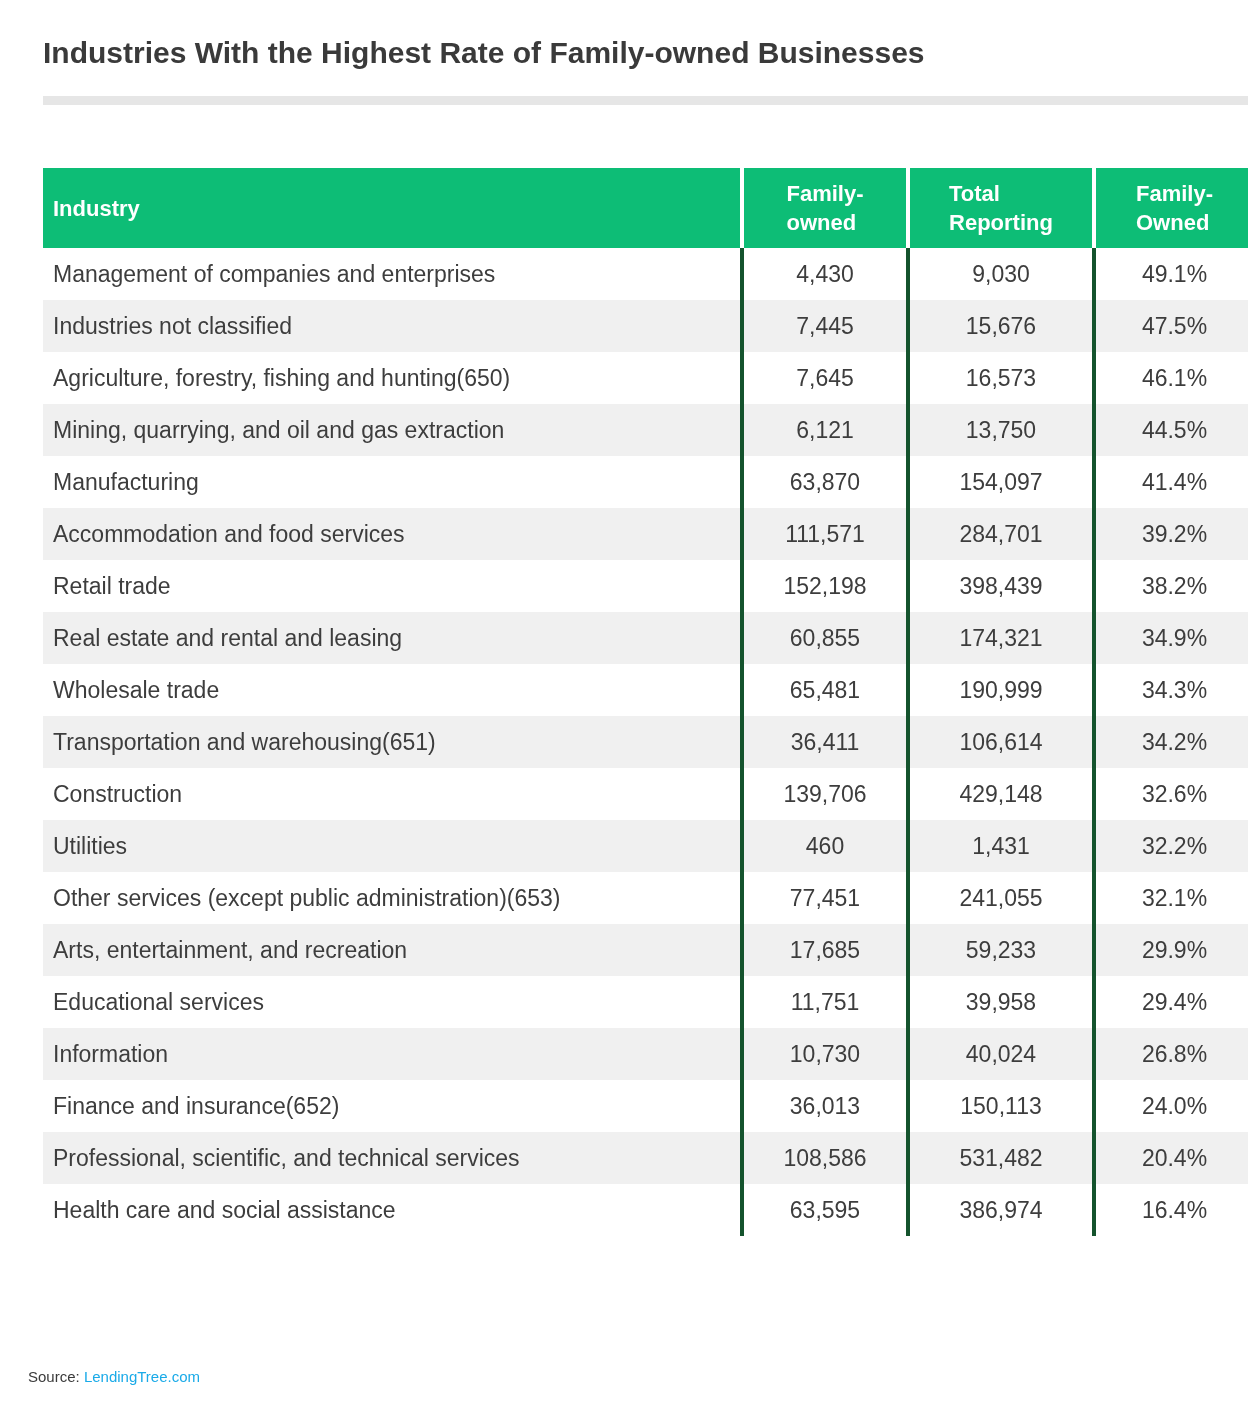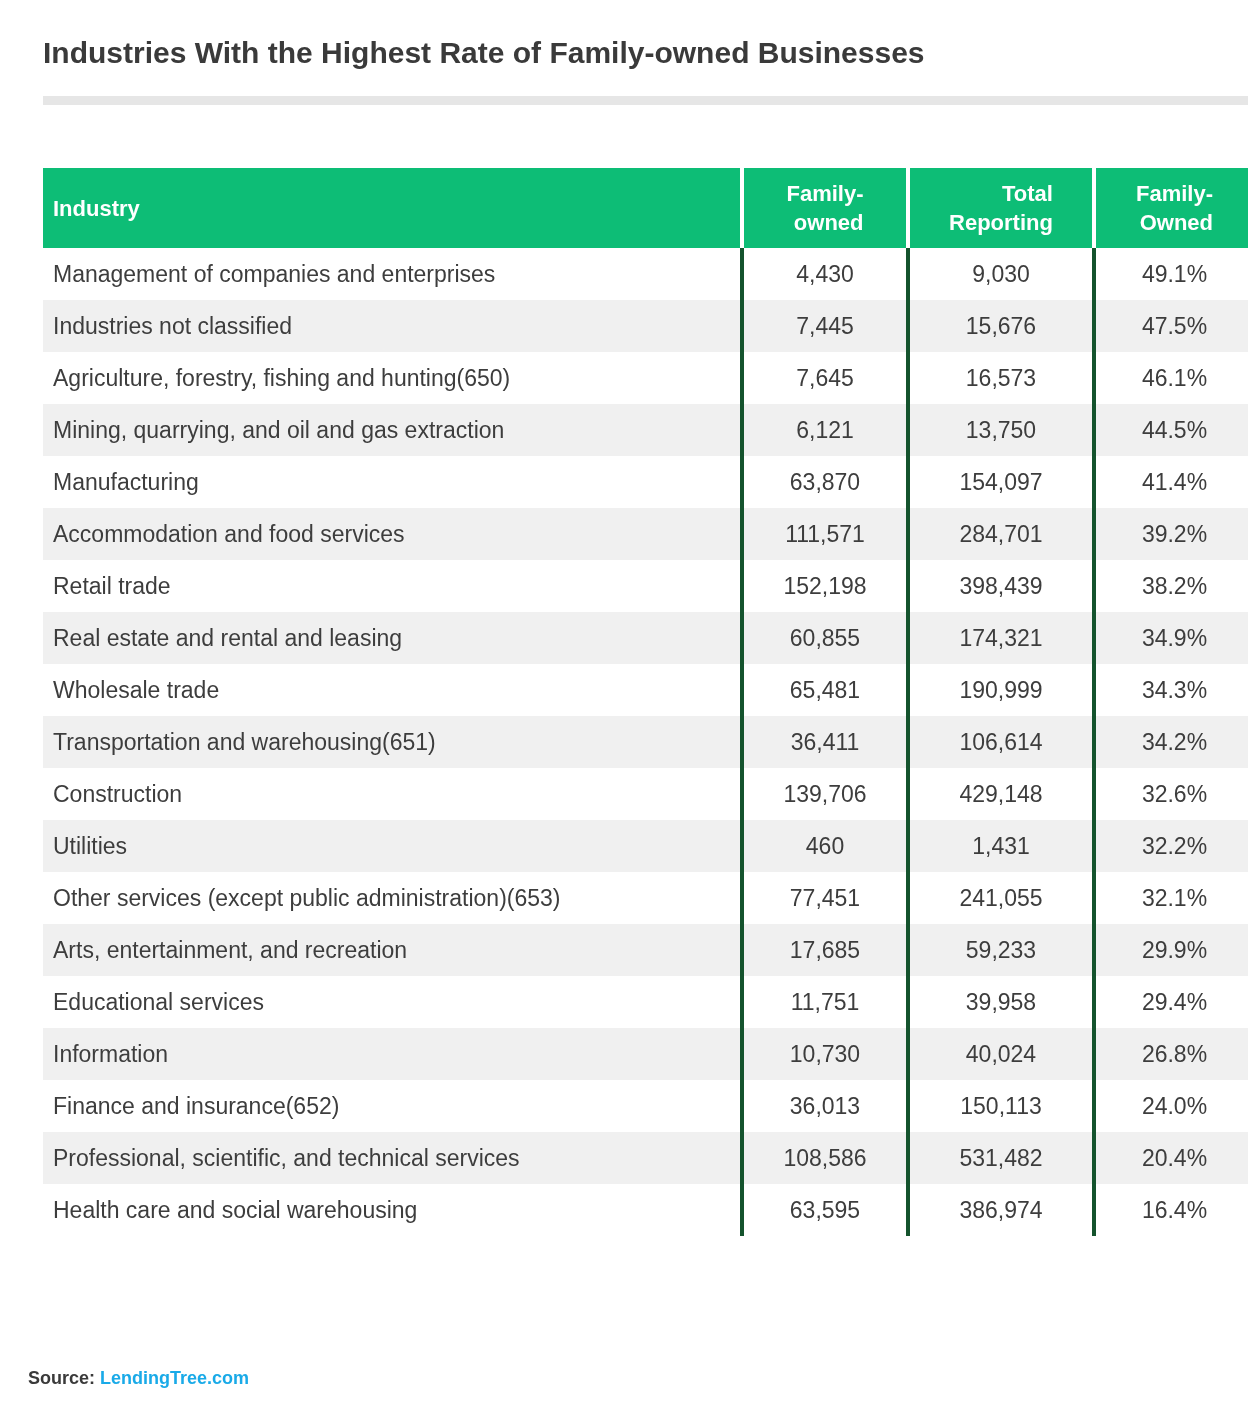--- a/index.html
+++ b/index.html
@@ -35,37 +35,37 @@
   .header-row,.row{
     display:grid;
     grid-template-columns:697px 166px 186px 161px;
   }
   .header-cell{
     background:var(--header-green);
     color:var(--header-text);
     font-weight:bold;font-size:22px;line-height:29px;
     height:80px;
     display:flex;align-items:center;justify-content:center;
-    text-align:right;white-space:pre-line;
+    text-align:left;white-space:pre-line;
   }
   .header-cell:first-child{justify-content:flex-start;text-align:right;padding-left:10px;}
   .header-cell + .header-cell{border-left:4px solid #ffffff;}
   .cell{
     font-size:23px;line-height:26px;color:var(--body-text);
     min-height:52px;
     padding:13px 10px;
     display:flex;align-items:center;justify-content:center;
     text-align:center;
   }
   .cell:first-child{justify-content:flex-start;text-align:left;}
   .cell + .cell{border-left:4px solid #14532d;}
   .row:nth-child(even) .cell{background:var(--row-stripe);}
   .source{
     position:absolute;left:28px;top:1368px;
-    font-size:18px;color:var(--title-text);font-weight:bold;
+    font-size:15px;color:var(--title-text);
   }
   .source a{
     color:var(--link-blue);text-decoration:none;cursor:pointer;
   }
 </style>
 </head>
 <body>
 
 <div class="page">
   <div class="content">
@@ -184,21 +184,21 @@
             <div class="cell">150,113</div>
             <div class="cell">24.0%</div>
           </div>
           <div class="row">
             <div class="cell">Professional, scientific, and technical services</div>
             <div class="cell">108,586</div>
             <div class="cell">531,482</div>
             <div class="cell">20.4%</div>
           </div>
           <div class="row">
-            <div class="cell">Health care and social warehousing</div>
+            <div class="cell">Health care and social assistance</div>
             <div class="cell">63,595</div>
             <div class="cell">386,974</div>
             <div class="cell">16.4%</div>
           </div>
         </div>
     </div>
   </div>
   <div class="source">
     <span>Source: </span><a href="#">LendingTree.com</a>
   </div>

